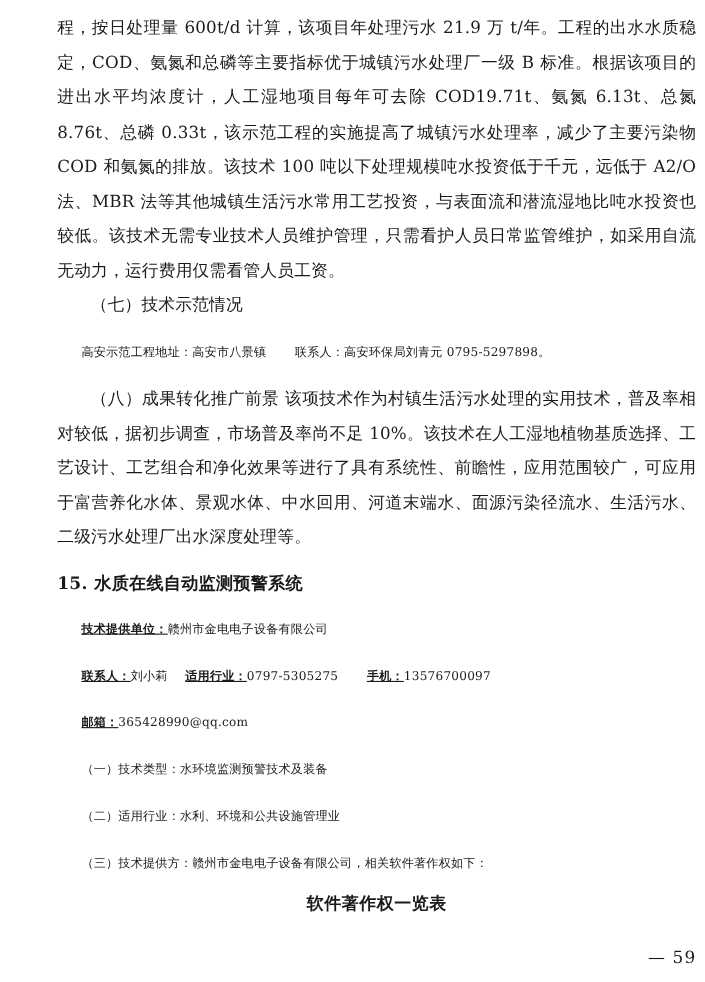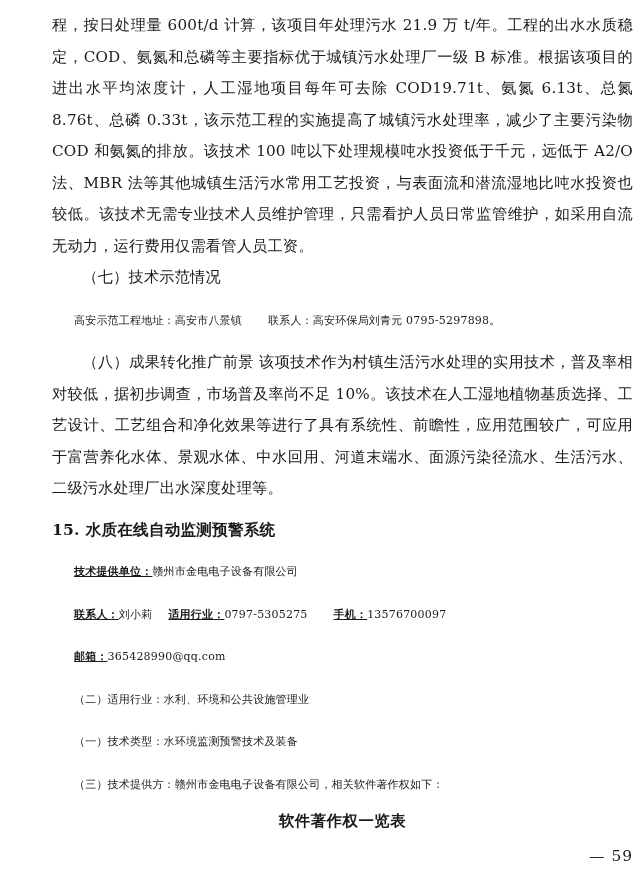--- a/index.html
+++ b/index.html
@@ -57,21 +57,21 @@
   .table-title {
     text-align: center;
     font-size: 15.4px;
     font-weight: bold;
     margin: 8px 0 4px 0;
     letter-spacing: 0.5px;
   }
   .footer {
     position: absolute;
     right: 30px;
-    bottom: 28px;
+    bottom: 14px;
     font-size: 15.4px;
     letter-spacing: 1px;
   }
   .footer .dash { margin-right: 6px; }
 </style>
 </head>
 <body>
 
 <div class="page">
 
@@ -84,21 +84,21 @@
   <p class="body-text indent2">（八）成果转化推广前景 该项技术作为村镇生活污水处理的实用技术，普及率相对较低，据初步调查，市场普及率尚不足 10%。该技术在人工湿地植物基质选择、工艺设计、工艺组合和净化效果等进行了具有系统性、前瞻性，应用范围较广，可应用于富营养化水体、景观水体、中水回用、河道末端水、面源污染径流水、生活污水、二级污水处理厂出水深度处理等。</p>
 
   <div class="section-head"><span class="num">15.</span><span>水质在线自动监测预警系统</span></div>
 
   <p class="line indent2"><span class="bold">技术提供单位：</span><span>赣州市金电电子设备有限公司</span></p>
 
   <p class="line indent2"><span class="bold">联系人：</span><span>刘小莉</span><span class="sp-mid"></span><span class="bold">适用行业：</span><span>0797-5305275</span><span class="sp-wide"></span><span class="bold">手机：</span><span>13576700097</span></p>
 
   <p class="line indent2"><span class="bold">邮箱：</span><span>365428990@qq.com</span></p>
 
+  <p class="line indent2">（一）技术类型：水环境监测预警技术及装备</p>
   <p class="line indent2">（二）适用行业：水利、环境和公共设施管理业</p>
-  <p class="line indent2">（一）技术类型：水环境监测预警技术及装备</p>
   <p class="line indent2">（三）技术提供方：赣州市金电电子设备有限公司，相关软件著作权如下：</p>
 
   <div class="table-title">软件著作权一览表</div>
 
   <div class="footer"><span class="dash">—</span><span>59</span></div>
 
 </div>
 
 </body></html>

